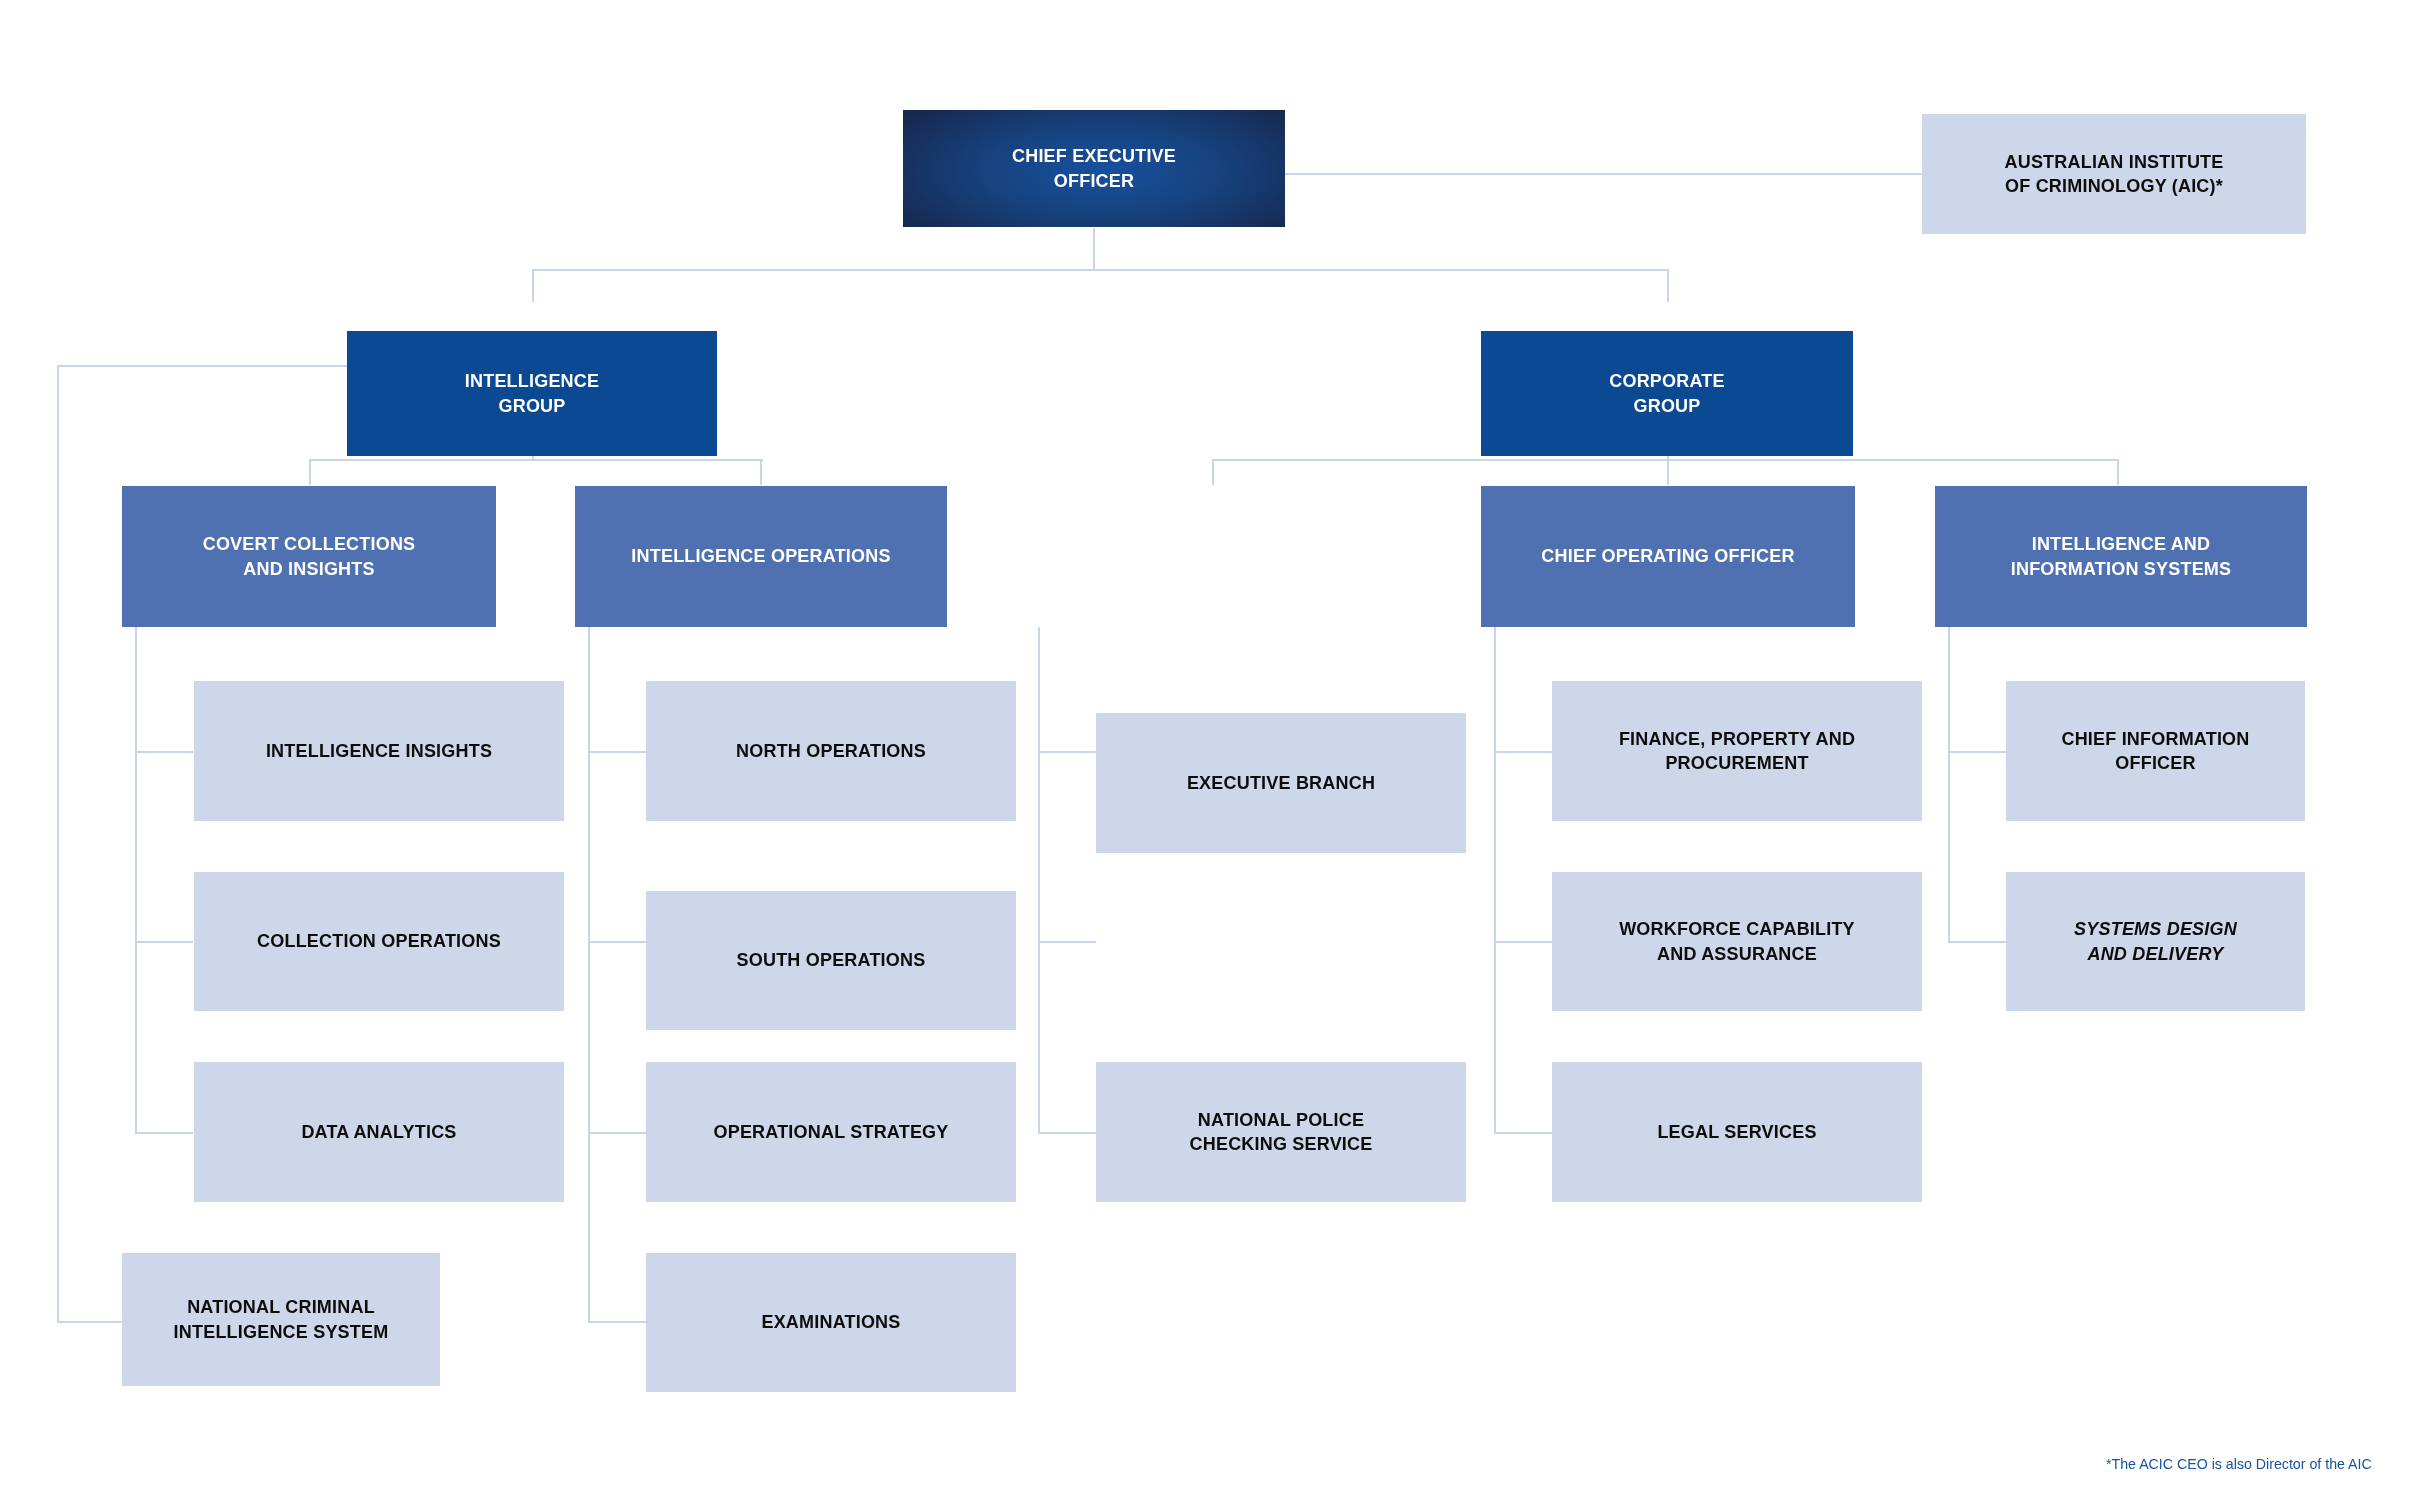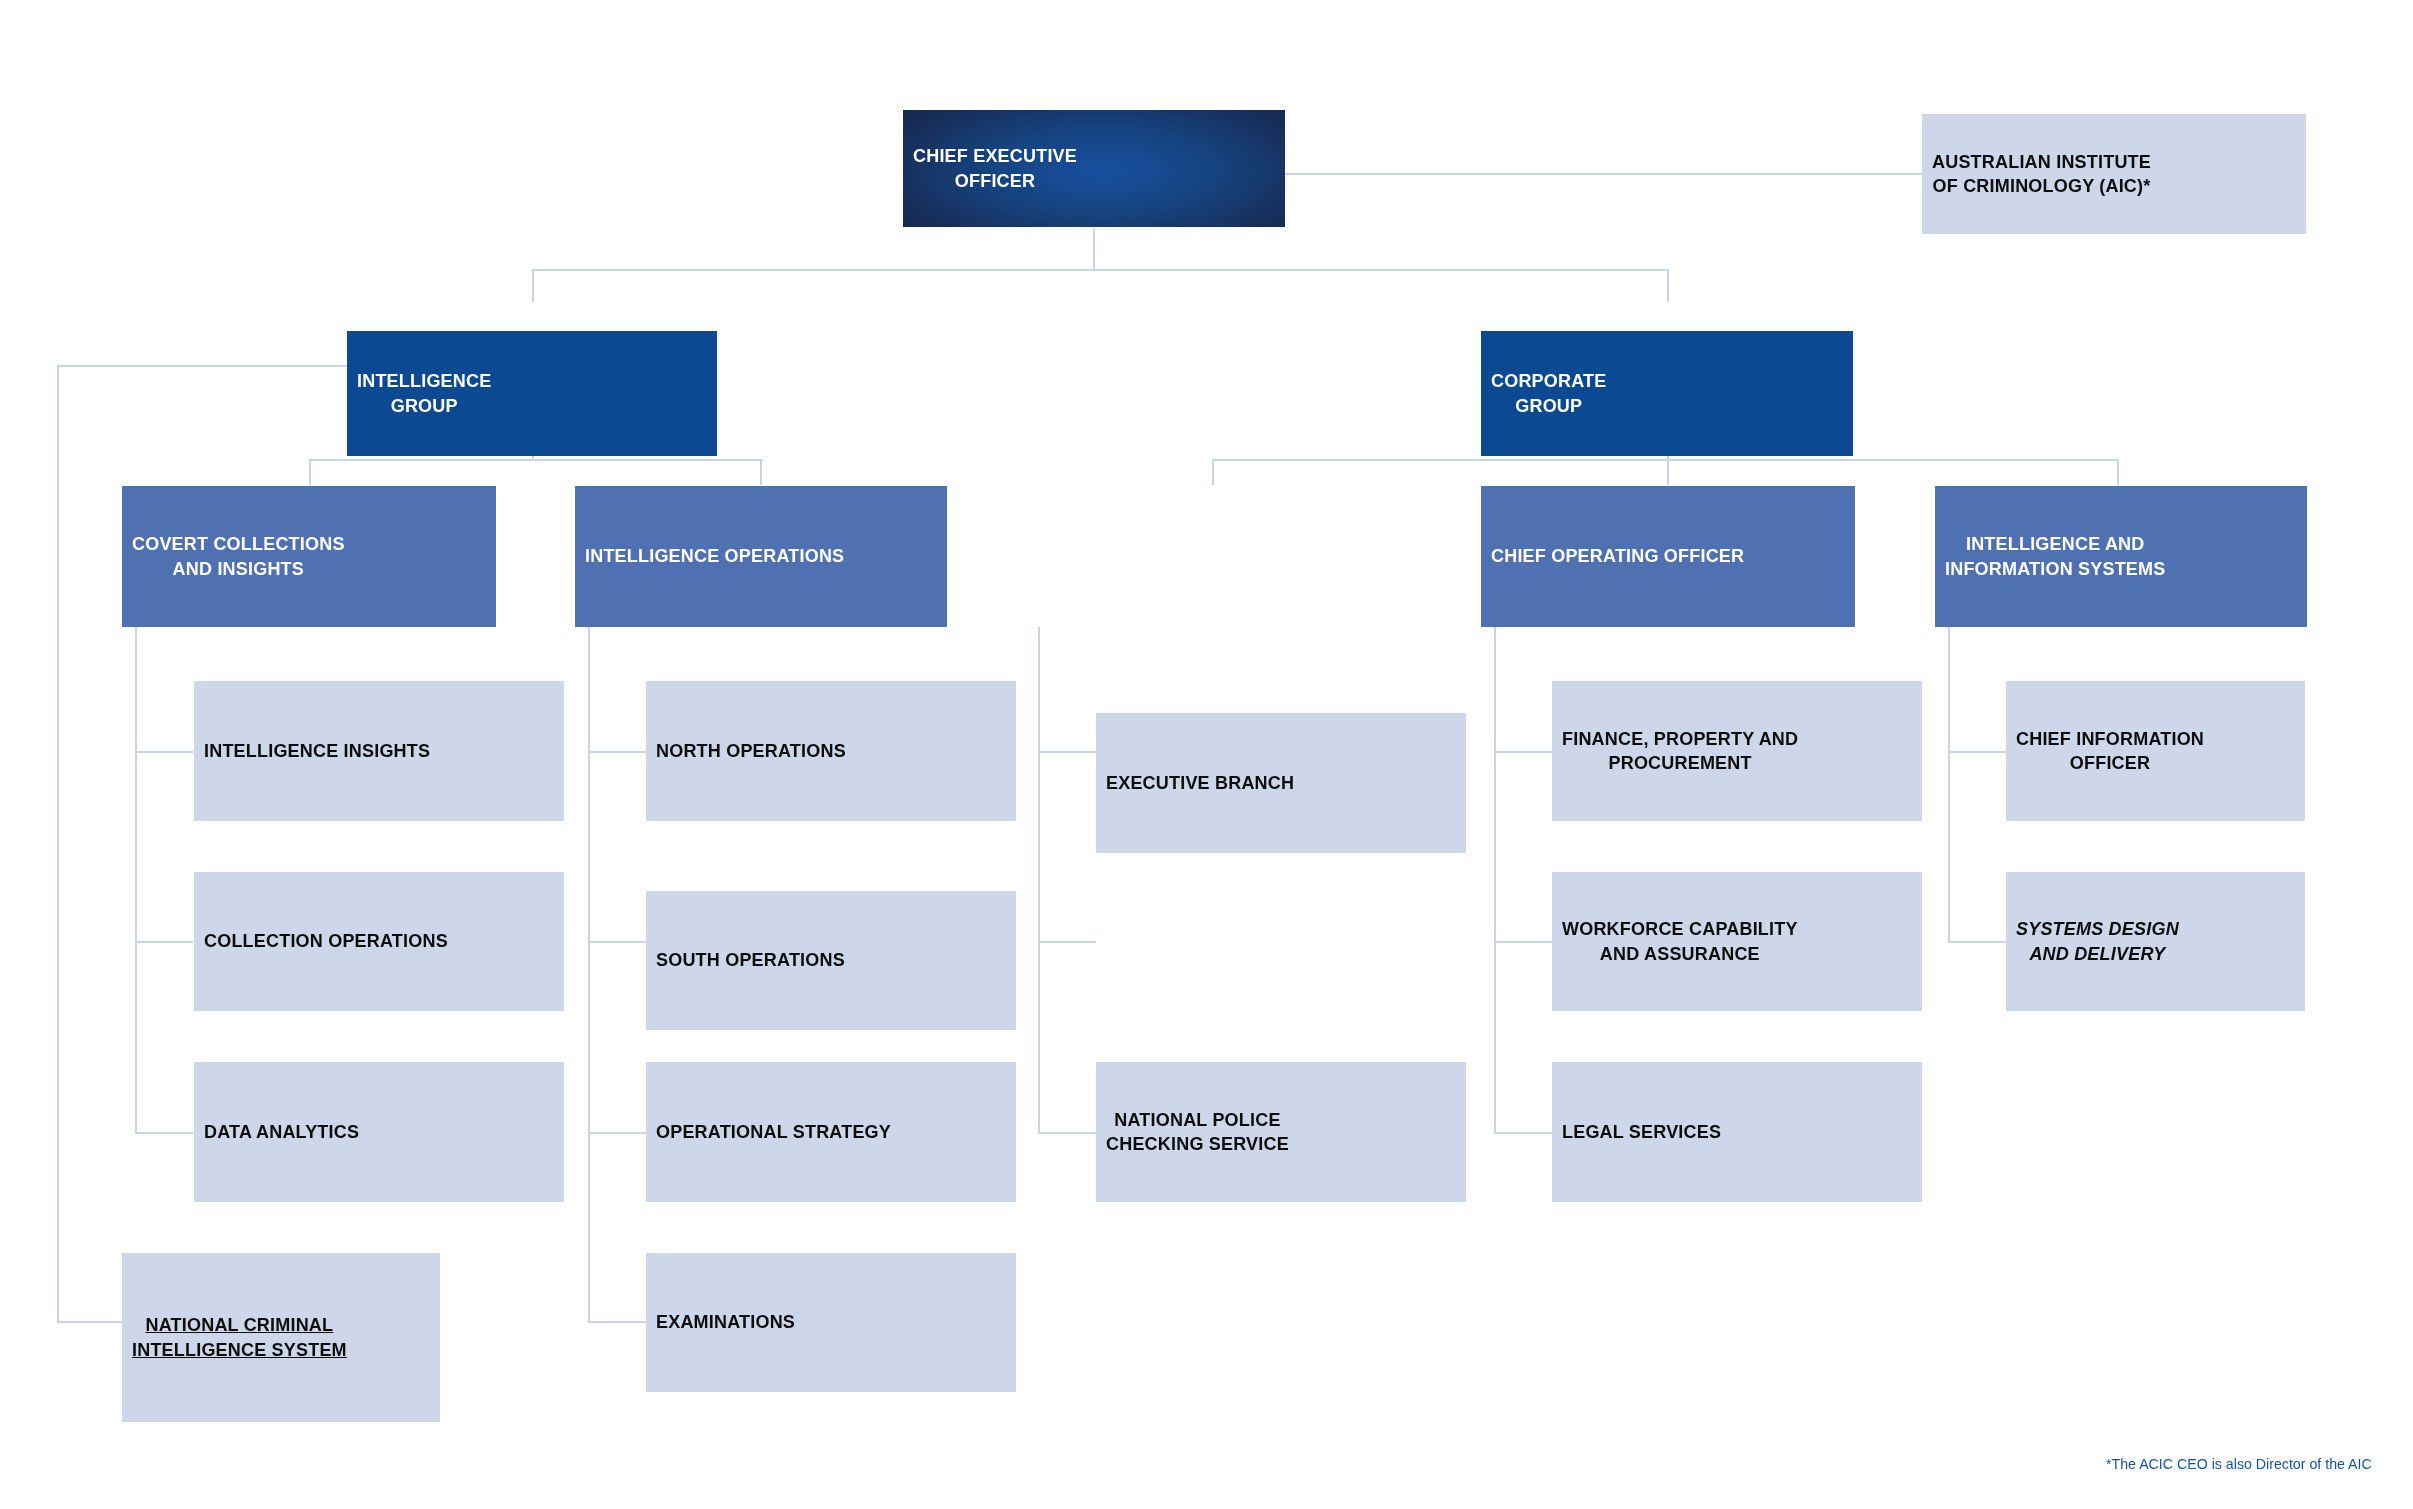--- a/index.html
+++ b/index.html
@@ -19,21 +19,21 @@
   
   .conn{position:absolute;background:#c9d4e8;}
   .conn.v{width:2.1px;}
   .conn.h{height:2.1px;}
 
   
   .node{
     position:absolute;
     display:flex;
     align-items:center;
-    justify-content:flex-start;
+    justify-content:center;
     text-align:center;
     box-sizing:border-box;
     padding:18px 10px;
     line-height:1.34;
     letter-spacing:0.2px;
   }
 
   
   .node.ceo{
     background:
@@ -193,21 +193,21 @@
     <div>
       <div>COLLECTION OPERATIONS</div>
     </div>
   </div>
   <div class="node leaf" style="left:194px; top:1062px; width:370px; height:140px;">
     <div>
       <div>DATA ANALYTICS</div>
     </div>
   </div>
 
-  <div class="node leaf" style="left:122px; top:1253px; width:318px; height:169px;text-decoration:underline;">
+  <div class="node leaf" style="left:122px; top:1253px; width:318px; height:133px;">
     <div>
       <div>NATIONAL CRIMINAL</div>
       <div>INTELLIGENCE SYSTEM</div>
     </div>
   </div>
 
   <div class="node leaf" style="left:646px; top:681px; width:370px; height:140px;">
     <div>
       <div>NORTH OPERATIONS</div>
     </div>

